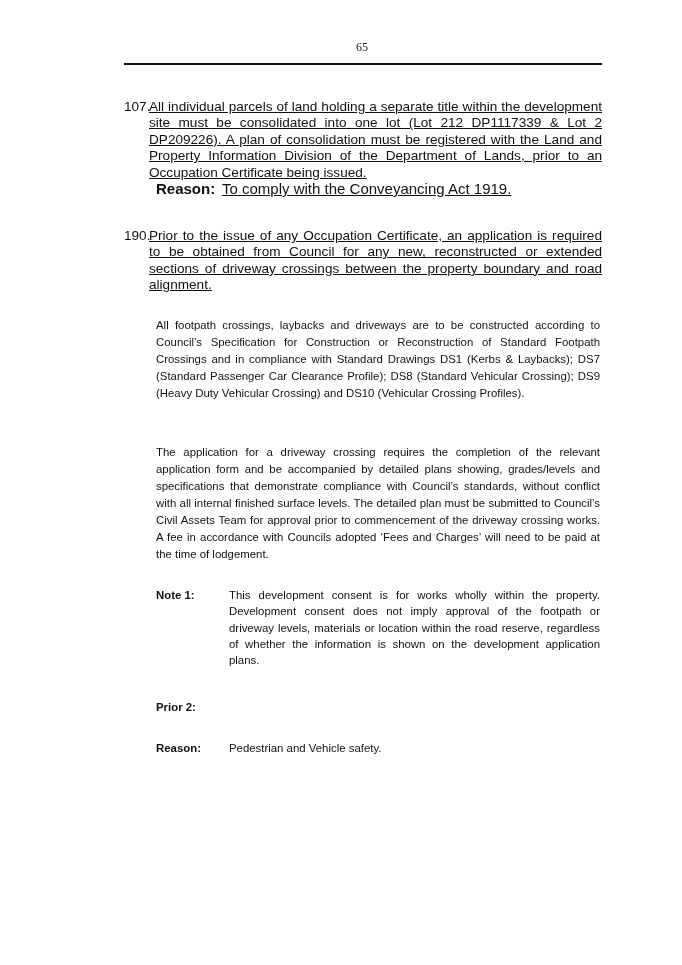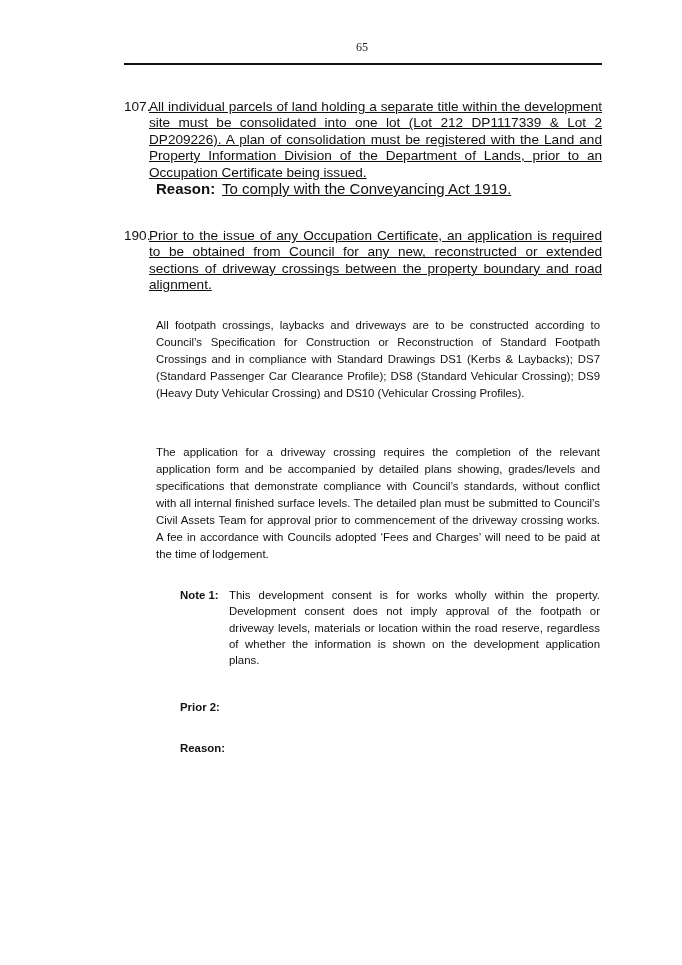--- a/index.html
+++ b/index.html
@@ -8,21 +8,21 @@
       font-family: "Liberation Serif", serif; font-size: 12px; color: #222; }
     .header-rule { position: absolute; top: 63px; left: 124px; width: 478px; height: 2px; background: #111; }
     .block { position: absolute; font-family: "Liberation Sans", sans-serif; }
     .cond { left: 124px; width: 478px; font-size: 13.6px; line-height: 16.4px; text-decoration: underline; }
     .cond .num { position: absolute; left: 0; top: 0; }
     .cond .text { margin-left: 25px; text-align: justify; text-align-last: left; }
     .reason-row { margin-left: 32px; font-size: 15px; line-height: 15px; }
     .reason-row .lbl { font-weight: bold; display: inline-block; width: 66px; }
     .para { left: 156px; width: 444px; font-size: 11.4px; line-height: 17px; text-align: justify; text-align-last: left; }
     .note { left: 156px; width: 444px; font-size: 11.4px; line-height: 16.3px; }
-    .note .lbl { position: absolute; left: 0; top: 0; font-weight: bold; margin-left: 24px; }
+    .note .lbl { position: absolute; left: 0; top: 0; font-weight: bold; }
     .note .text { margin-left: 73px; text-align: justify; text-align-last: left; }
   </style>
 </head>
 <body>
 
 <div class="page-number">65</div>
 <div class="header-rule"></div>
 
 <div class="block cond" style="top:99px;">
   <span class="num">107.</span>
@@ -45,13 +45,14 @@
   <span class="lbl">Note 1:</span>
   <div class="text">This development consent is for works wholly within the property. Development consent does not imply approval of the footpath or driveway levels, materials or location within the road reserve, regardless of whether the information is shown on the development application plans.</div>
 </div>
 
 <div class="block note" style="top:699px;">
   <span class="lbl">Prior 2:</span>
 </div>
 
 <div class="block note" style="top:740px;">
   <span class="lbl">Reason:</span>
+  <div class="text">Pedestrian and Vehicle safety.</div>
 </div>
 
 </body></html>

